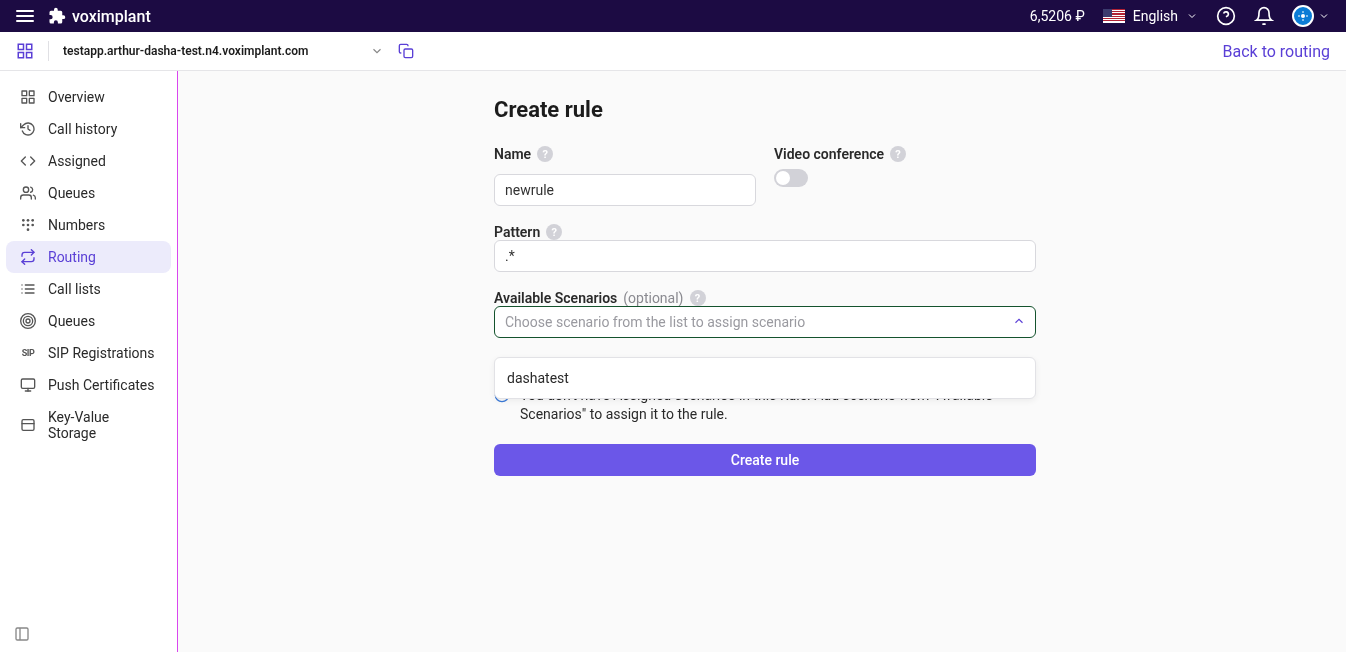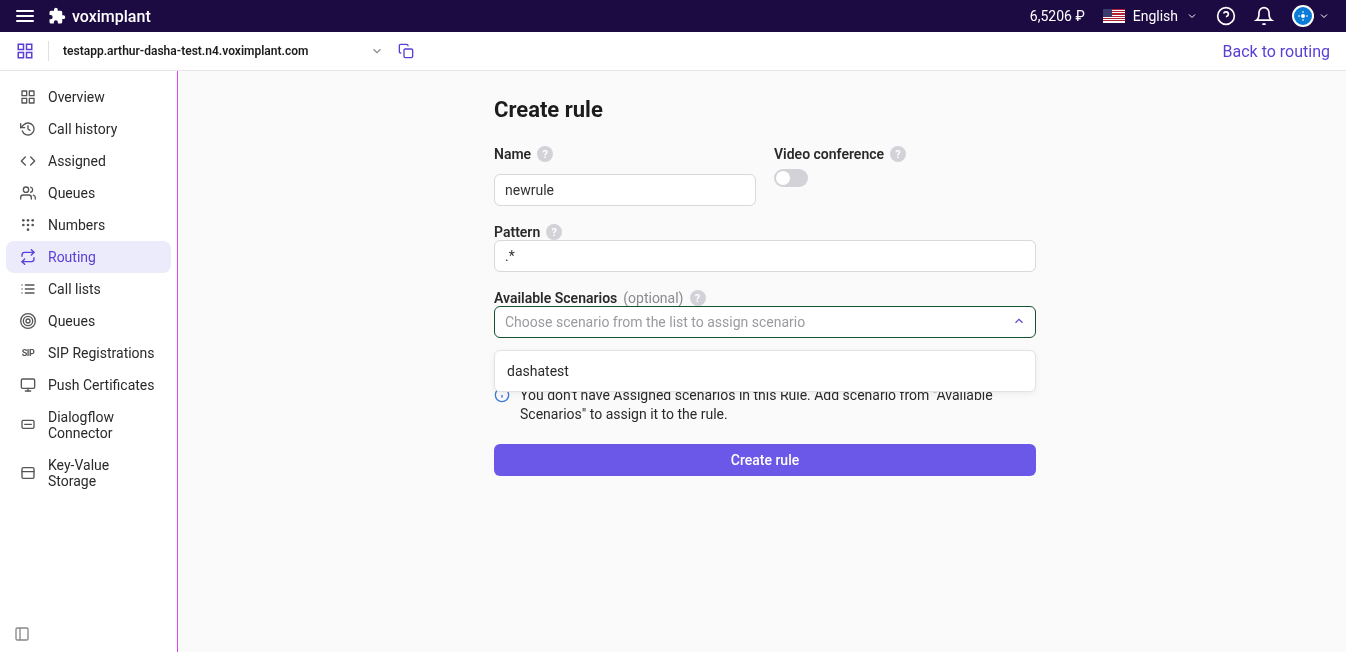--- a/index.html
+++ b/index.html
@@ -46,21 +46,21 @@
 .input { height: 32px; border: 1px solid #d8d8dd; border-radius: 6px; padding: 0 10px; font-size: 14px; outline: none; background: #fff; color: #333; }
 .input.wide { width: 542px; }
 .input.med { width: 262px; margin-top: 12px; }
 
 .toggle { width: 34px; height: 18px; background: #d2d2d8; border-radius: 10px; position: relative; cursor: pointer; margin-top: 7px; }
 .toggle::after { content: ""; position: absolute; width: 14px; height: 14px; background: #fff; border-radius: 50%; top: 2px; left: 2px; }
 
 .select-wrap { position: relative; }
 .select-input { height: 32px; border: 1px solid #14532d; border-radius: 6px; padding: 0 34px 0 10px; font-size: 14px; color: #9a9aa0; background: #fff; display: flex; align-items: center; cursor: pointer; width: 542px; }
 .select-chevron { position: absolute; right: 10px; top: 8px; color: #5a3fd6; }
-.dropdown { position: absolute; top: 44px; left: 0; width: 542px; background: #fff; border: 1px solid #e2e2e6; border-radius: 6px; box-shadow: 0 2px 6px rgba(0,0,0,0.06); z-index: 10; }
+.dropdown { position: absolute; top: 51px; left: 0; width: 542px; background: #fff; border: 1px solid #e2e2e6; border-radius: 6px; box-shadow: 0 2px 6px rgba(0,0,0,0.06); z-index: 10; }
 .dropdown-item { padding: 12px 12px; font-size: 14px; color: #2a2a2a; cursor: pointer; }
 
 .info-row { display: flex; gap: 10px; margin-top: 48px; margin-bottom: 20px; align-items: flex-start; }
 .info-icon { width: 16px; height: 16px; flex-shrink: 0; margin-top: 1px; }
 .info-text { font-size: 14px; color: #2a2a2a; line-height: 1.35; }
 
 .submit-btn { width: 542px; height: 32px; background: #6b57e8; color: #fff; border: none; border-radius: 6px; font-size: 14px; font-weight: 500; cursor: pointer; }
 
 svg { display: block; }
 </style>
@@ -246,29 +246,20 @@
         </div>
         <div class="sidebar-item">
           <span class="s-icon">
             <svg width="16" height="16" viewBox="0 0 24 24" fill="none" stroke="#555" stroke-width="2" stroke-linecap="round" stroke-linejoin="round">
               <rect x="2" y="3" width="20" height="14" rx="2"></rect>
               <line x1="8" y1="21" x2="16" y2="21"></line>
               <line x1="12" y1="17" x2="12" y2="21"></line>
             </svg>
           </span>
           <span>Push Certificates</span>
-        </div>
-        <div class="sidebar-item">
-          <span class="s-icon">
-            <svg width="16" height="16" viewBox="0 0 24 24" fill="none" stroke="#555" stroke-width="2" stroke-linecap="round" stroke-linejoin="round">
-              <rect x="3" y="5" width="18" height="12" rx="2"></rect>
-              <line x1="7" y1="11" x2="17" y2="11"></line>
-            </svg>
-          </span>
-          <span>Dialogflow Connector</span>
         </div>
         <div class="sidebar-item">
           <span class="s-icon">
             <svg width="16" height="16" viewBox="0 0 24 24" fill="none" stroke="#555" stroke-width="2" stroke-linecap="round" stroke-linejoin="round">
               <rect x="3" y="4" width="18" height="16" rx="2"></rect>
               <line x1="3" y1="10" x2="21" y2="10"></line>
             </svg>
           </span>
           <span>Key-Value Storage</span>
         </div>

